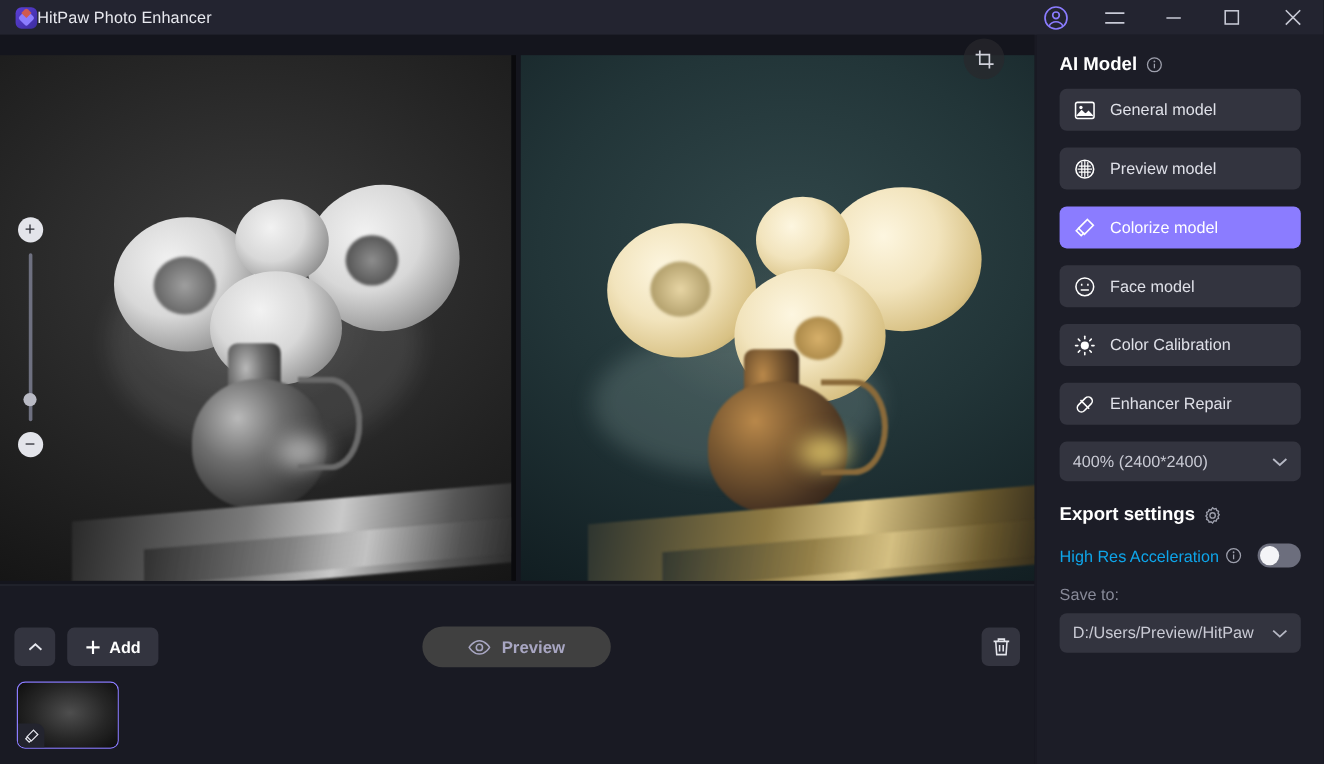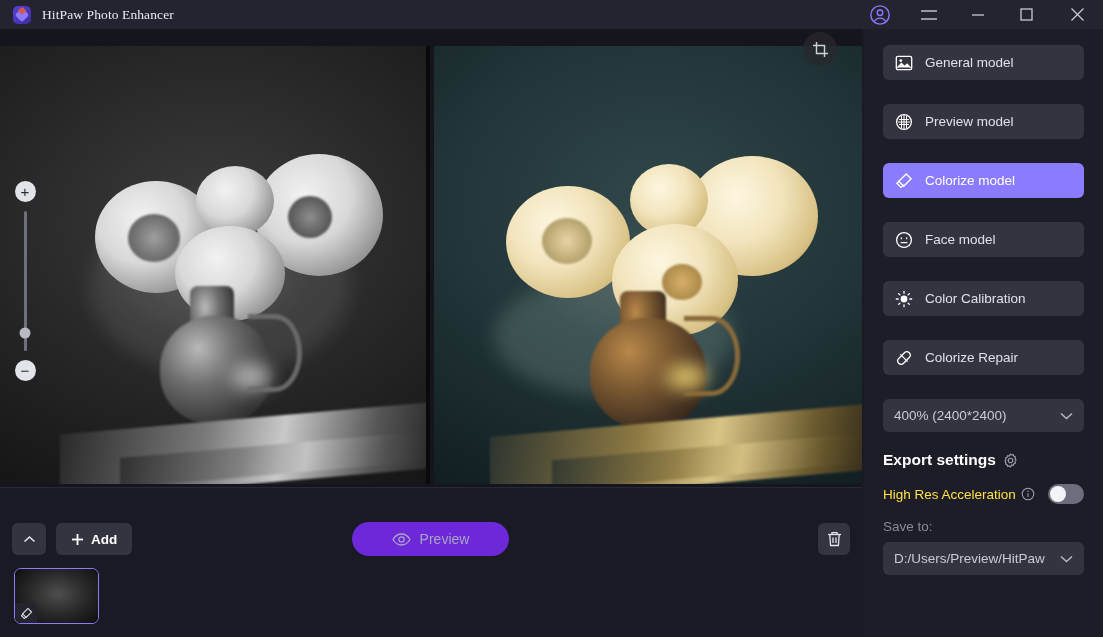--- a/index.html
+++ b/index.html
@@ -25,21 +25,21 @@
   .logo .inner {
     width: 10px; height: 10px;
     background: #8b7cff; transform: rotate(45deg); border-radius: 2px;
     position: relative;
   }
   .logo .inner::after{
     content:""; position:absolute; left:-1px; top:-1px; width:6px; height:6px;
     background:#d05a50; border-radius:2px 0 0 0;
   }
   .app-title {
-    margin-left: 11px; color: #e8e9ef; font-size: 13.5px; letter-spacing: .1px; font-family: Liberation Serif, serif;
+    color: #e8e9ef; font-size: 13.5px; letter-spacing: .1px;
   }
   .tb-right { margin-left: auto; display: flex; align-items: center; height: 29px; }
   .tb-btn {
     width: 49px; height: 29px; display: flex; align-items: center; justify-content: center;
     color: #c8cad6;
   }
   .tb-btn.close { width: 52px; }
   .avatar-ic { width: 22px; height: 22px; }
 
   
@@ -111,23 +111,24 @@
     display:flex; align-items:center; justify-content:center;
   }
   .add-btn {
     position: absolute; left: 56px; top: 35px; height: 32px; padding: 0 15px;
     border-radius: 6px; background: #33343f; color: #fff;
     display:flex; align-items:center; justify-content:center; gap:7px;
     font-size: 13.5px; font-weight: bold;
   }
   .preview-btn {
     position: absolute; left: 352px; top: 34px; width: 157px; height: 34px;
-    border-radius: 17px; background: #6d28d9; color: #a8a6c2;
+    border-radius: 17px; background: #404040; color: #a8a6c2;
     display:flex; align-items:center; justify-content:center; gap:9px;
     font-size: 14px;
+    font-weight: bold;
   }
   .trash-btn {
     position: absolute; left: 818px; top: 35px; width: 32px; height: 32px;
     border-radius: 6px; background: #33343f; color: #e4e5ec;
     display:flex; align-items:center; justify-content:center;
   }
   .thumb {
     position: absolute; left: 14px; top: 80px; width: 85px; height: 56px;
     border-radius: 7px; border: 1.5px solid #8b7cff; overflow: hidden;
     background: #111;
@@ -145,36 +146,36 @@
     position: absolute; left: 864px; top: 29px; width: 239px; height: 608px;
     background: #1c1d27; padding: 16px 19px 0 19px;
   }
   .sec-title {
     color: #ffffff; font-size: 15.5px; font-weight: bold;
     display:flex; align-items:center; gap:7px; margin-bottom: 11px;
   }
   .model-item {
     height: 35px; border-radius: 6px; background: #33343f;
     display: flex; align-items: center; padding-left: 11px; gap: 12px;
-    color: #dfe0e8; font-size: 13.5px; margin-bottom: 24px;
+    color: #dfe0e8; font-size: 13.5px; margin-bottom: 14px;
   }
   .model-item.active { background: #8b7cff; color: #ffffff; }
   .model-ic { width: 19px; height: 19px; display:flex; align-items:center; justify-content:center; }
 
   .sec2 { margin-top: 19px; }
   .dropdown {
     height: 33px; border-radius: 6px; background: #33343f;
     display:flex; align-items:center; padding: 0 11px;
     color: #c9cad4; font-size: 13.5px;
   }
   .dropdown .caret { margin-left: auto; color:#b6b8c4; }
 
   .row-toggle {
     display:flex; align-items:center; height: 24px; margin-top: 13px;
-    color:#fde047; font-size: 13.5px; gap: 5px;
+    color:#0ea5e9; font-size: 13.5px; gap: 5px;
   }
   .switch {
     margin-left: auto; width: 36px; height: 20px; border-radius: 10px;
     background: #6c6e7d; position: relative;
   }
   .switch .knob {
     position:absolute; left:2px; top:2px; width:16px; height:16px;
     border-radius:50%; background:#f4f4f7;
   }
   .saveto { color: #888a98; font-size: 13.5px; margin: 13px 0 8px; }
@@ -323,20 +324,28 @@
         <svg width="13" height="13" viewBox="0 0 18 18" stroke="#e6e7ee" stroke-width="1.4" fill="none">
           <path d="M11 2l5 5-7.5 7.5-5-5z"></path>
             <path d="M4.5 9.5L2 12l4 4 2.5-2.5"></path>
         </svg>
       </div>
     </div>
   </div>
 
   <div class="rpanel">
 
+    <div class="sec-title">
+      <span>AI Model</span>
+      <svg class="info-ic" viewBox="0 0 16 16" stroke="#9ea0ad" stroke-width="1.2" fill="none">
+        <circle cx="8" cy="8" r="6.6"></circle>
+          <line x1="8" y1="7" x2="8" y2="11.4"></line>
+          <circle cx="8" cy="4.8" r=".85" fill="#9ea0ad" stroke="none"></circle>
+      </svg>
+    </div>
 
     <div class="model-item">
       <span class="model-ic">
         <svg width="18" height="18" viewBox="0 0 18 18" stroke="#ffffff" stroke-width="1.3" fill="none">
           <rect x="1.3" y="2.3" width="15.4" height="13.4" rx="1.6"></rect>
           <circle cx="5.8" cy="6.6" r="1.4" fill="#ffffff" stroke="none"></circle>
           <path d="M2.4 13.6l4-4.2 3.2 3 2.5-2.4 3.5 3.6" fill="#ffffff" stroke="#ffffff" stroke-width="1.2"></path>
         </svg>
       </span>
       <span>General model</span>
@@ -400,21 +409,21 @@
       <span>Color Calibration</span>
     </div>
 
     <div class="model-item">
       <span class="model-ic">
         <svg width="18" height="18" viewBox="0 0 18 18" stroke="#ffffff" stroke-width="1.3" fill="none">
           <rect x="1.6" y="5.6" width="14.8" height="6.8" rx="3.4" transform="rotate(-45 9 9)"></rect>
           <line x1="5.4" y1="5.4" x2="12.6" y2="12.6"></line>
         </svg>
       </span>
-      <span>Colorize Repair</span>
+      <span>Enhancer Repair</span>
     </div>
 
     <div class="dropdown">
       <span>400% (2400*2400)</span>
       <span class="caret">
         <svg width="13" height="8" viewBox="0 0 13 8" stroke="#b6b8c4" stroke-width="1.5" fill="none">
           <path d="M1 1.5l5.5 5 5.5-5"></path>
         </svg>
       </span>
     </div>

